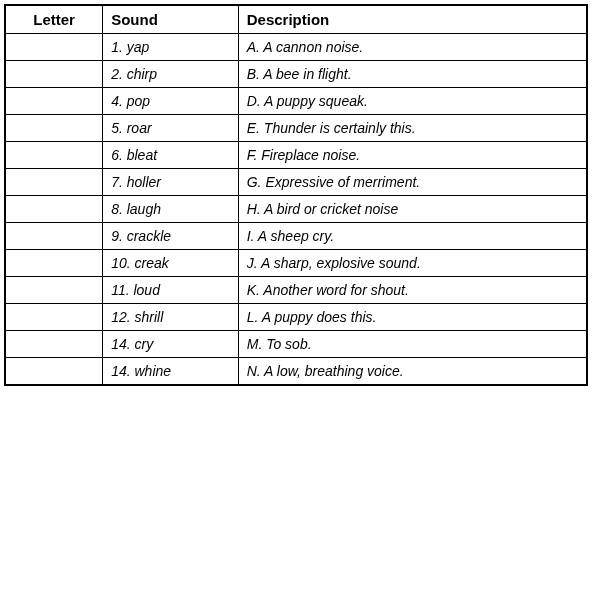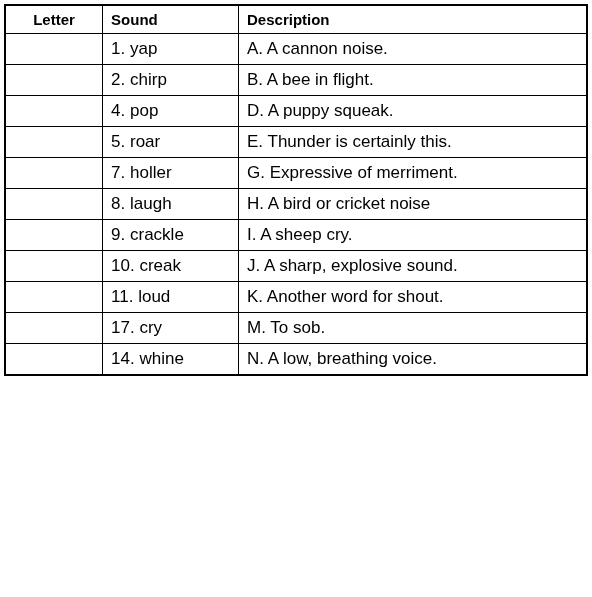--- a/index.html
+++ b/index.html
@@ -47,21 +47,22 @@
     .col-sound {
       width: 140px;
     }
 
     .col-desc {
       width: 364px;
       border-radius: 6px;
     }
 
     tbody td {
-      font-size: 17px;
+      font-size: 14px;
+      font-style: italic;
     }
   </style>
 </head>
 <body>
 
 <table>
   <thead>
     <tr>
       <th class="col-letter">Letter</th>
       <th class="col-sound">Sound</th>
@@ -84,20 +85,25 @@
         <td class="col-sound">4. pop</td>
         <td class="col-desc">D. A puppy squeak.</td>
       </tr>
       <tr>
         <td class="col-letter"></td>
         <td class="col-sound">5. roar</td>
         <td class="col-desc">E. Thunder is certainly this.</td>
       </tr>
       <tr>
         <td class="col-letter"></td>
+        <td class="col-sound">6. bleat</td>
+        <td class="col-desc">F. Fireplace noise.</td>
+      </tr>
+      <tr>
+        <td class="col-letter"></td>
         <td class="col-sound">7. holler</td>
         <td class="col-desc">G. Expressive of merriment.</td>
       </tr>
       <tr>
         <td class="col-letter"></td>
         <td class="col-sound">8. laugh</td>
         <td class="col-desc">H. A bird or cricket noise</td>
       </tr>
       <tr>
         <td class="col-letter"></td>
@@ -109,21 +115,26 @@
         <td class="col-sound">10. creak</td>
         <td class="col-desc">J. A sharp, explosive sound.</td>
       </tr>
       <tr>
         <td class="col-letter"></td>
         <td class="col-sound">11. loud</td>
         <td class="col-desc">K. Another word for shout.</td>
       </tr>
       <tr>
         <td class="col-letter"></td>
-        <td class="col-sound">17. cry</td>
+        <td class="col-sound">12. shrill</td>
+        <td class="col-desc">L. A puppy does this.</td>
+      </tr>
+      <tr>
+        <td class="col-letter"></td>
+        <td class="col-sound">14. cry</td>
         <td class="col-desc">M. To sob.</td>
       </tr>
       <tr>
         <td class="col-letter"></td>
         <td class="col-sound">14. whine</td>
         <td class="col-desc">N. A low, breathing voice.</td>
       </tr>
     </tbody>
 </table>
 

